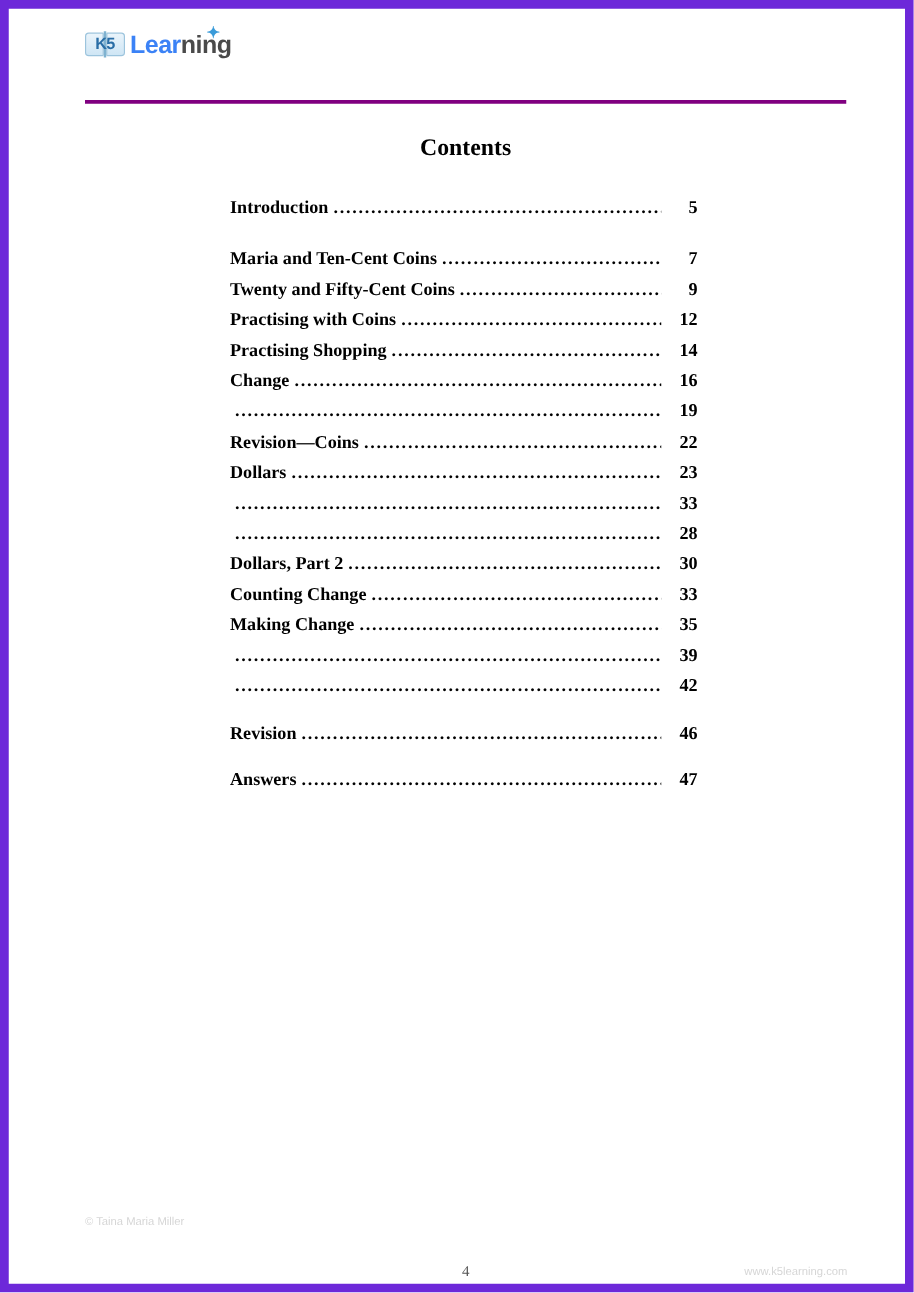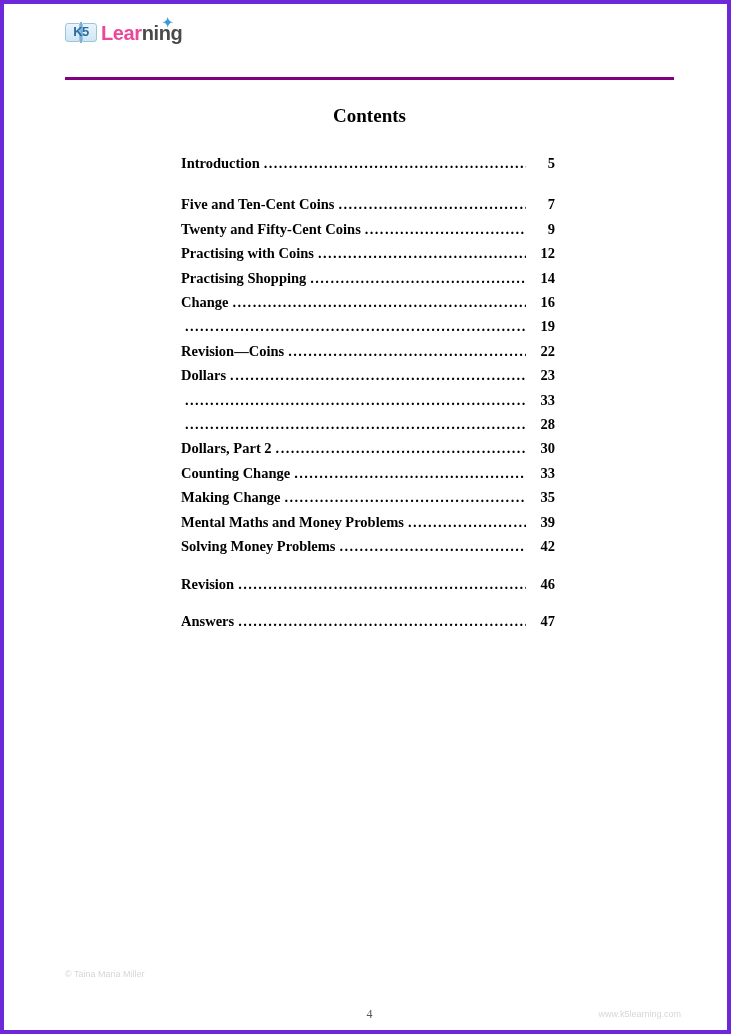--- a/index.html
+++ b/index.html
@@ -12,21 +12,21 @@
     height: 1034px;
     font-family: "Liberation Serif", serif;
     overflow: hidden;
   }
   #page {
     position: relative;
     width: 731px;
     height: 1034px;
     background: #ffffff;
     box-sizing: border-box;
-    border: 4px solid #6d28d9;
+    border: 7px solid #6d28d9;
   }
 
   
   #logo-area {
     position: absolute;
     left: 61px;
     top: 14px;
     height: 30px;
     display: flex;
     align-items: center;
@@ -69,21 +69,21 @@
   }
   .logo-word {
     position: relative;
     font-family: "Liberation Sans", sans-serif;
     font-weight: bold;
     font-size: 20px;
     line-height: 22px;
     letter-spacing: -0.4px;
     white-space: nowrap;
   }
-  .logo-word .seg-green { color: #ec4899; }
+  .logo-word .seg-green { color: #3b82f6; }
   .logo-word .seg-dark  { color: #4a4a4a; }
   .logo-star {
     position: absolute;
     left: 60px;
     top: -6px;
     width: 13px;
     height: 13px;
     color: #3a9bd9;
     font-size: 13px;
     line-height: 13px;
@@ -209,21 +209,21 @@
         <span class="label">Introduction</span>
         <span class="leader">...........................................................................................................</span>
         <span class="pageno">5</span>
       </div>
     </div>
 
     <div class="gap-lg"></div>
 
     <div>
       <div class="toc-row">
-        <span class="label">Five and Ten-Cent Coins</span>
+        <span class="label">Maria and Ten-Cent Coins</span>
         <span class="leader">...........................................................................................................</span>
         <span class="pageno">7</span>
       </div>
       <div class="toc-row">
         <span class="label">Twenty and Fifty-Cent Coins</span>
         <span class="leader">...........................................................................................................</span>
         <span class="pageno">9</span>
       </div>
       <div class="toc-row">
         <span class="label">Practising with Coins</span>
@@ -271,26 +271,24 @@
         <span class="label">Counting Change</span>
         <span class="leader">...........................................................................................................</span>
         <span class="pageno">33</span>
       </div>
       <div class="toc-row">
         <span class="label">Making Change</span>
         <span class="leader">...........................................................................................................</span>
         <span class="pageno">35</span>
       </div>
       <div class="toc-row">
-        <span class="label">Mental Maths and Money Problems</span>
         <span class="leader">...........................................................................................................</span>
         <span class="pageno">39</span>
       </div>
       <div class="toc-row">
-        <span class="label">Solving Money Problems</span>
         <span class="leader">...........................................................................................................</span>
         <span class="pageno">42</span>
       </div>
     </div>
 
     <div class="gap-md"></div>
 
     <div>
       <div class="toc-row">
         <span class="label">Revision</span>

